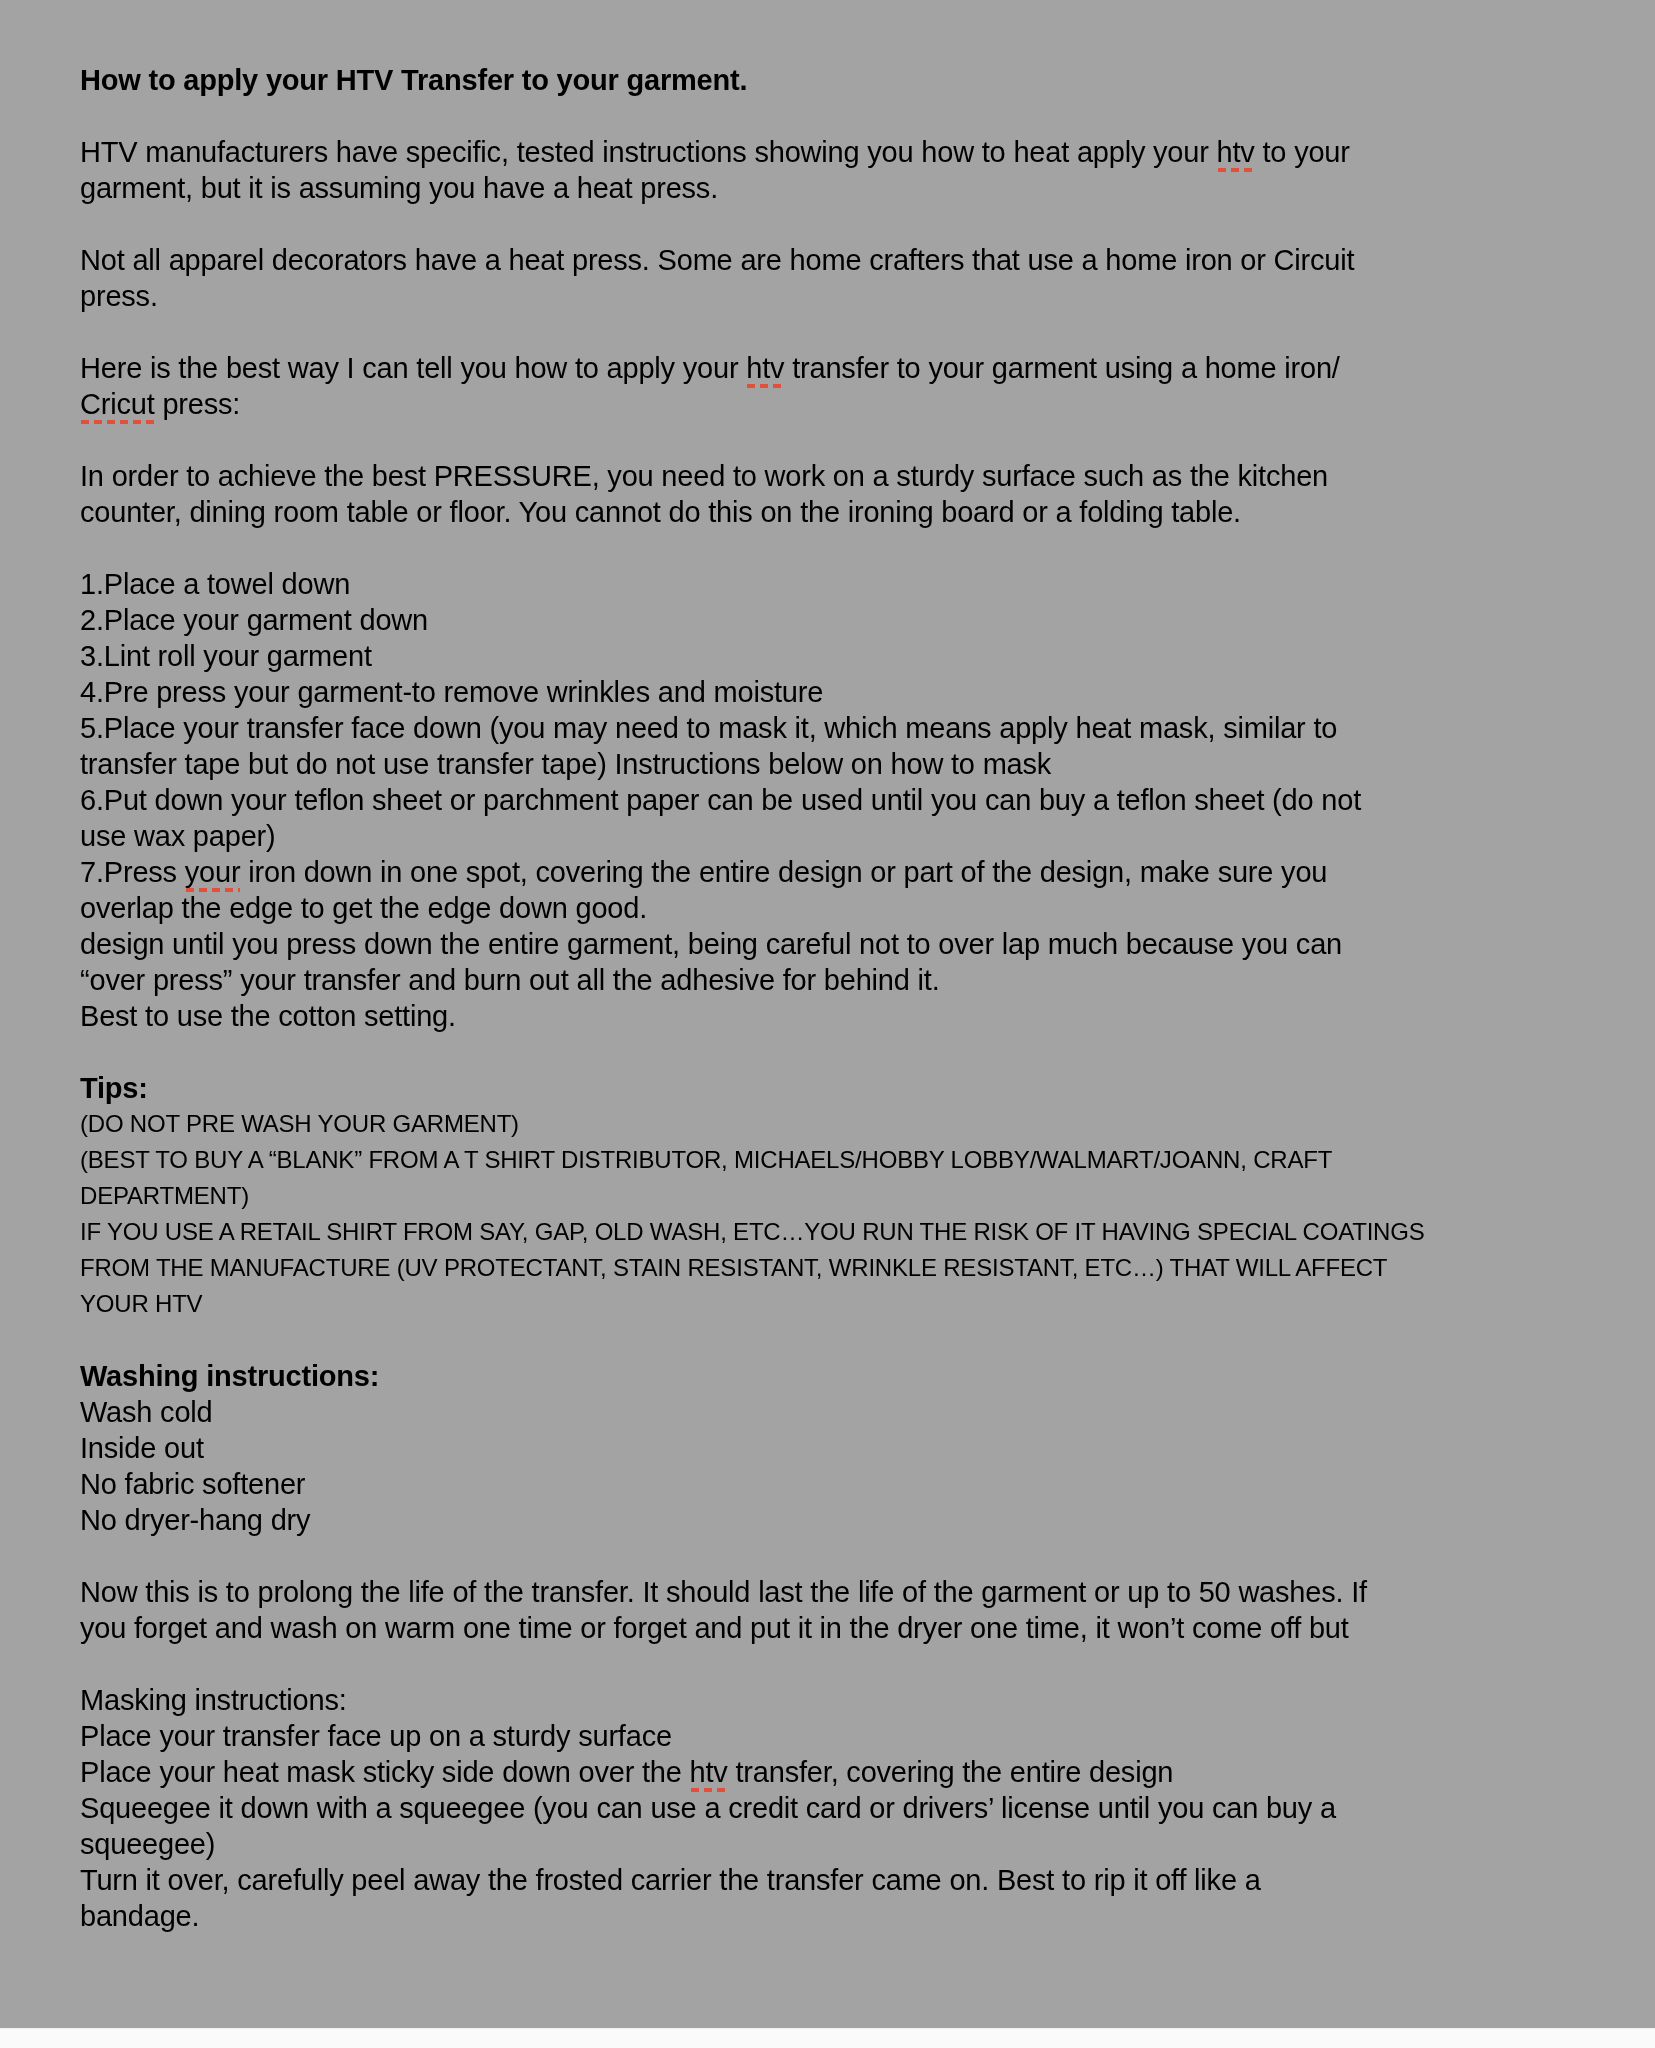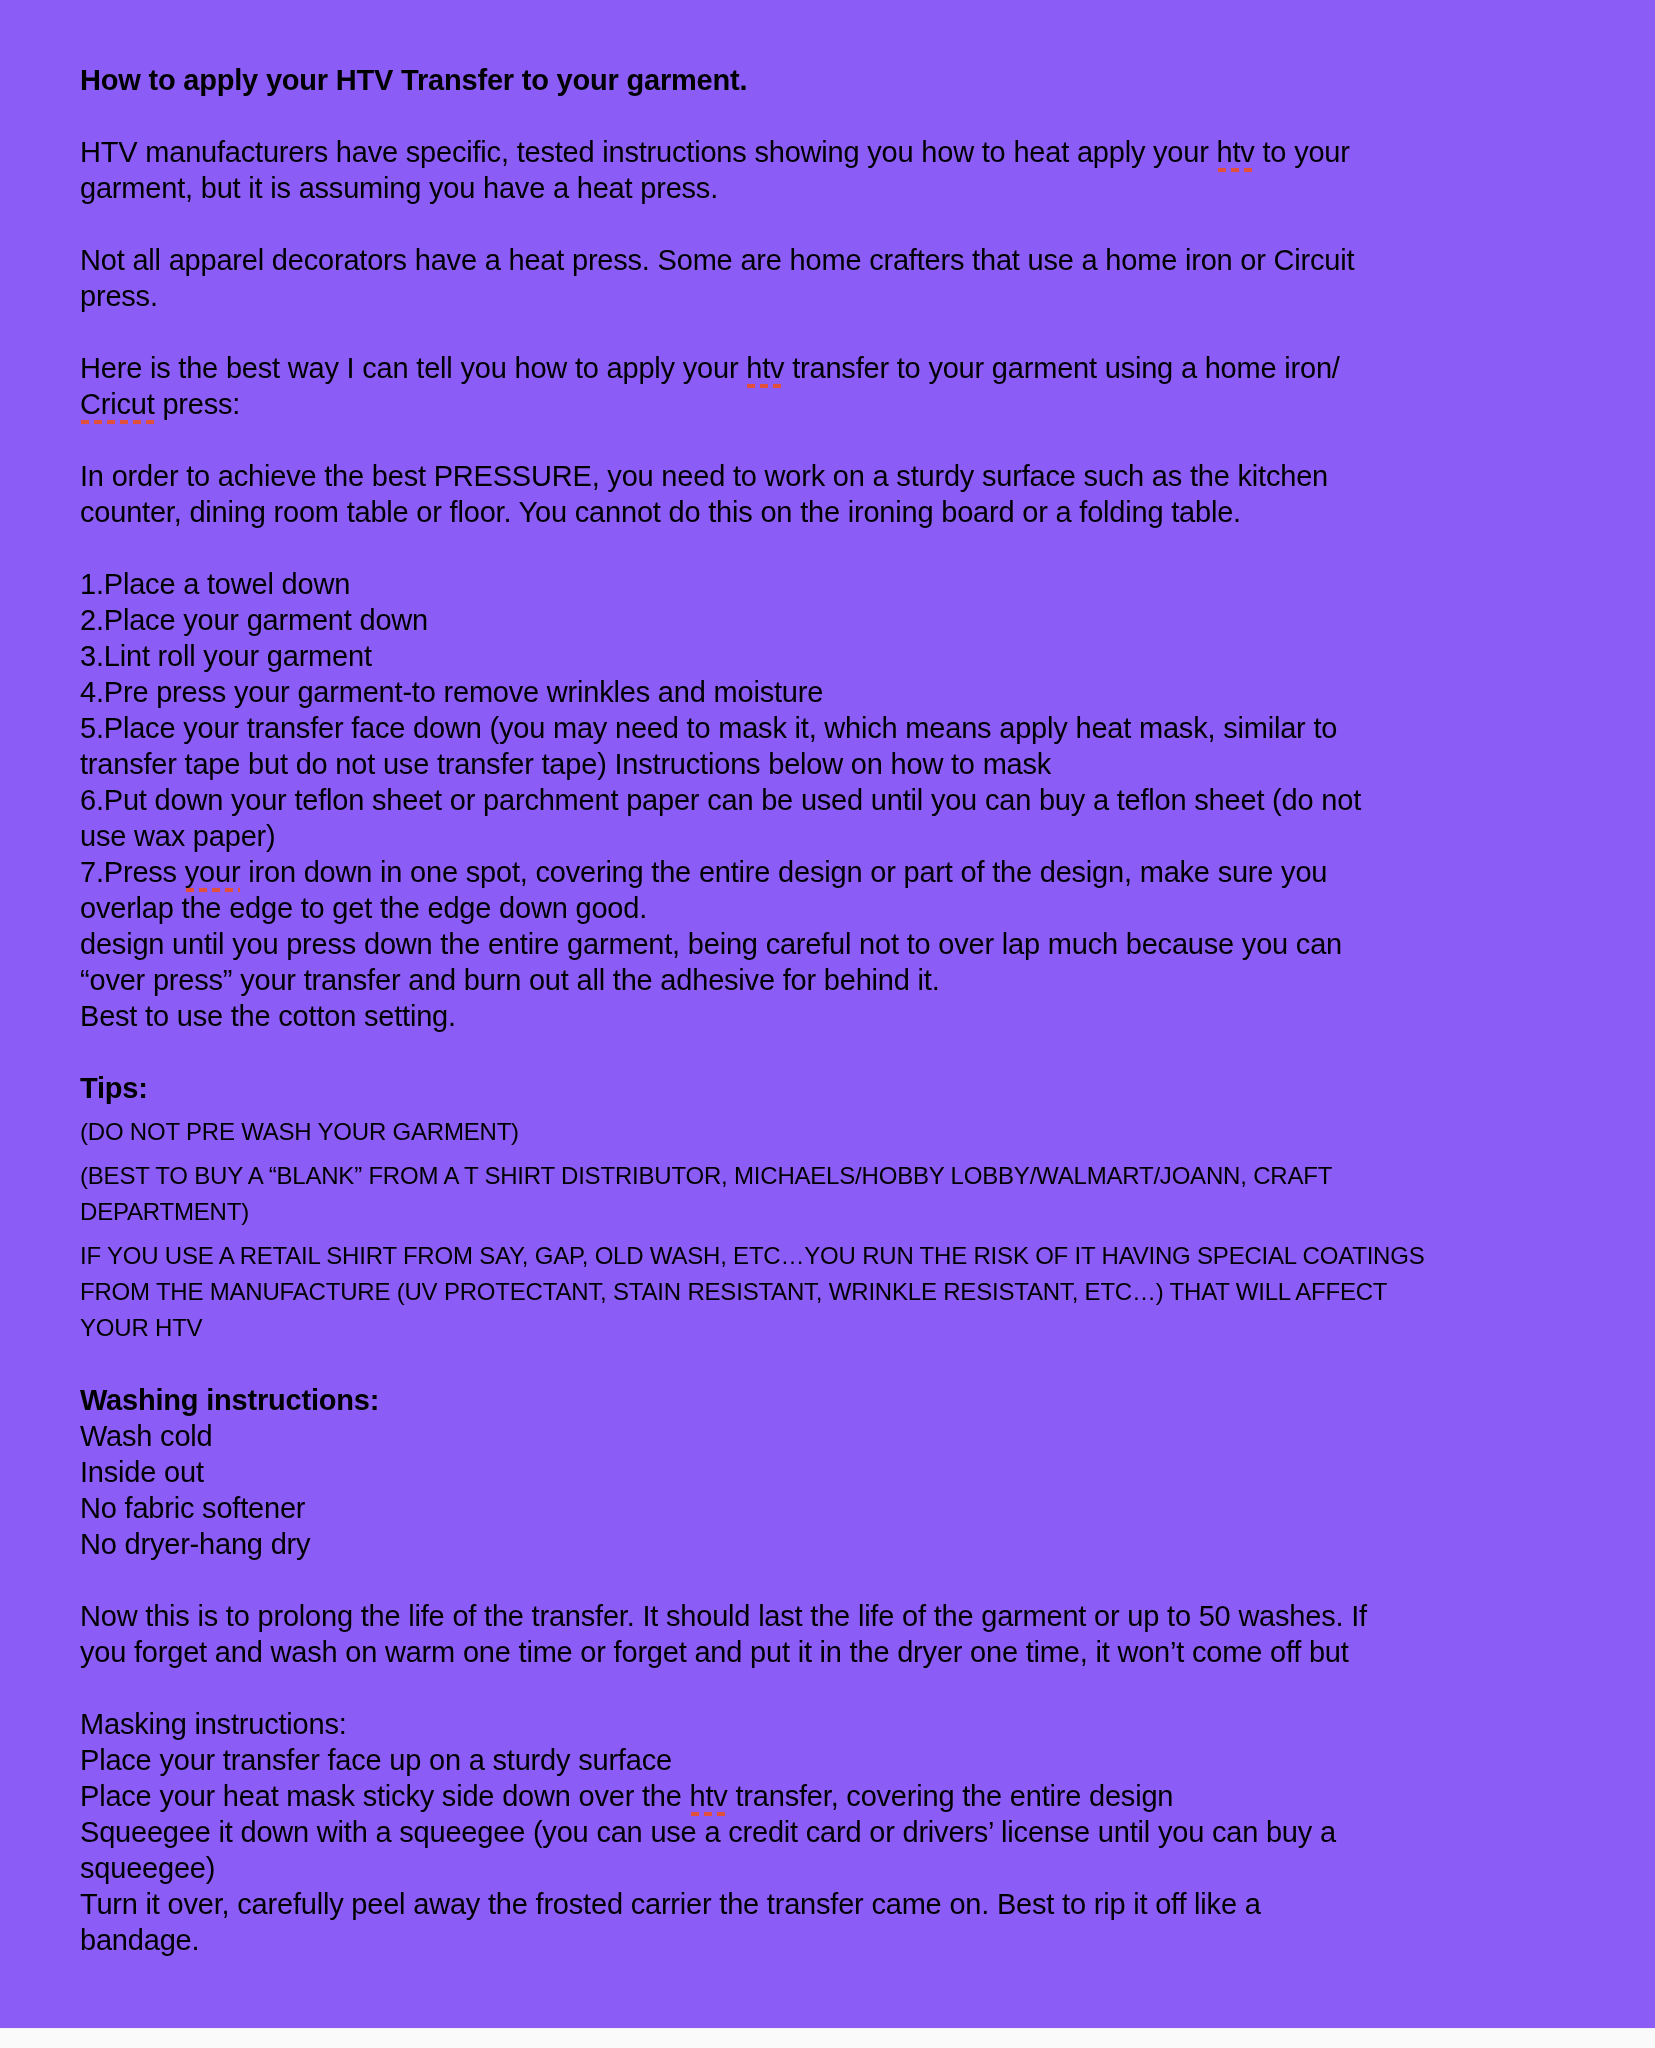--- a/index.html
+++ b/index.html
@@ -29,21 +29,20 @@
   }
   .block.gap {
     margin-bottom: 36px;
   }
   .block.title .line,
   .block.heading .line {
     font-weight: bold;
   }
   .block.small {
     font-size: 24px;
-    margin-top: 8px;
   }
   .line {
     white-space: pre;
   }
   .misspelled {
     background-image: linear-gradient(to right, var(--spell-color, #e0503a) 0px, var(--spell-color, #e0503a) 8px, transparent 8px, transparent 13px);
     background-size: 13px 4px;
     background-repeat: repeat-x;
     background-position: 1px bottom;
     padding-bottom: 4px;
@@ -54,21 +53,21 @@
     right: 0;
     bottom: 0;
     height: 19px;
     background: #fafafa;
     border-top: 1px solid #f0f0f0;
   }
 </style>
 </head>
 <body>
 
-<div class="page" style="background: #8b5cf6;">
+<div class="page" style="background: #a3a3a3;">
   <div class="content">
       <div class="block title gap">
         <div class="line"><span>How to apply your HTV Transfer to your garment.</span></div>
       </div>
       <div class="block para gap">
         <div class="line"><span>HTV manufacturers have specific, tested instructions showing you how to heat apply your </span><span class="misspelled">htv</span><span> to your</span></div>
         <div class="line"><span>garment, but it is assuming you have a heat press.</span></div>
       </div>
       <div class="block para gap">
         <div class="line"><span>Not all apparel decorators have a heat press. Some are home crafters that use a home iron or Circuit</span></div>

